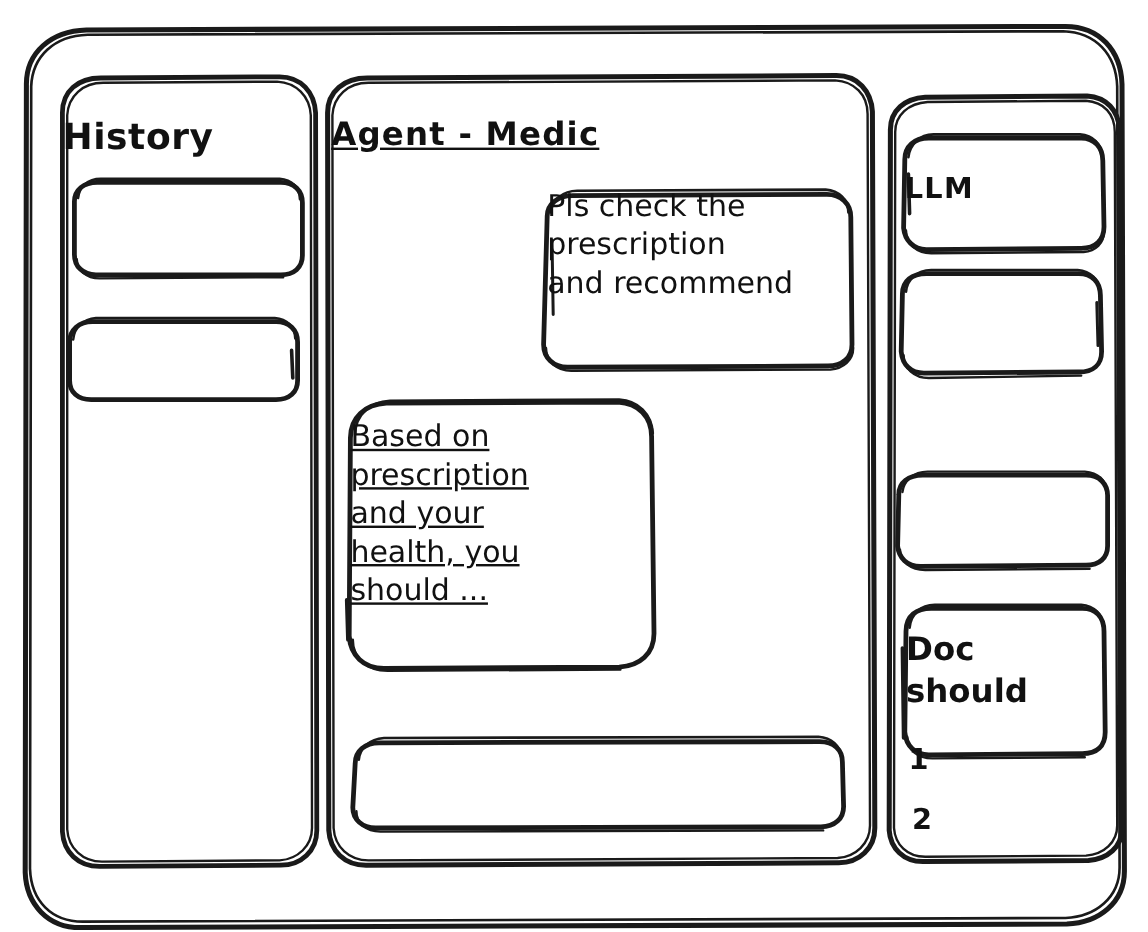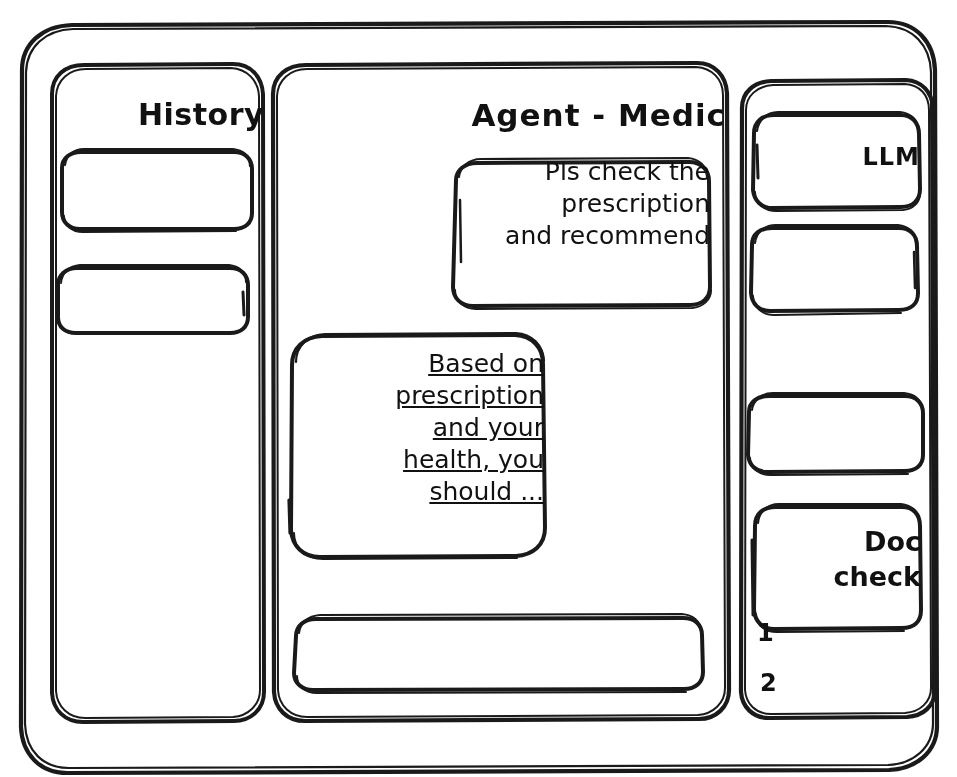--- a/index.html
+++ b/index.html
@@ -32,38 +32,39 @@
   #sketch path, #sketch line {
     fill: none;
     stroke: #1a1a1a;
     stroke-linecap: round;
     stroke-linejoin: round;
   }
 
   
   .lbl {
     position: absolute;
-    text-align: right;
+    text-align: left;
     font-family: "DejaVu Sans", sans-serif;
     color: #111111;
     line-height: 1.28;
     white-space: pre-line;
     user-select: none;
   }
 
   .panel-title {
     font-size: 30px;
     font-weight: 600;
     letter-spacing: 0.5px;
   }
 
   .header-title {
-    font-size: 31px;
+    font-size: 27px;
     font-weight: 600;
     letter-spacing: 1px;
+    text-decoration: underline;
   }
 
   .bubble-text {
     font-size: 25px;
     font-weight: 500;
   }
 
   .btn-text {
     font-size: 24px;
     font-weight: 600;
@@ -201,20 +202,20 @@
   </div>
 
   <div class="hit" style="left:754px; top:115px; width:166px; height:93px;">
     <span class="lbl btn-text" style="left:0; top:27px; width:166px;">LLM</span>
   </div>
 
 
 
   <div class="hit" style="left:755px; top:507px; width:166px; height:122px;">
     <span class="lbl btn-text-sm" style="left:0; top:18px; width:166px;">Doc
-check</span>
+should</span>
   </div>
 
   <div class="lbl list-num" style="left:757px; top:618px; width:60px;">1</div>
 
   <div class="lbl list-num" style="left:760px; top:668px; width:60px;">2</div>
 
 </div>
 
 </body></html>

